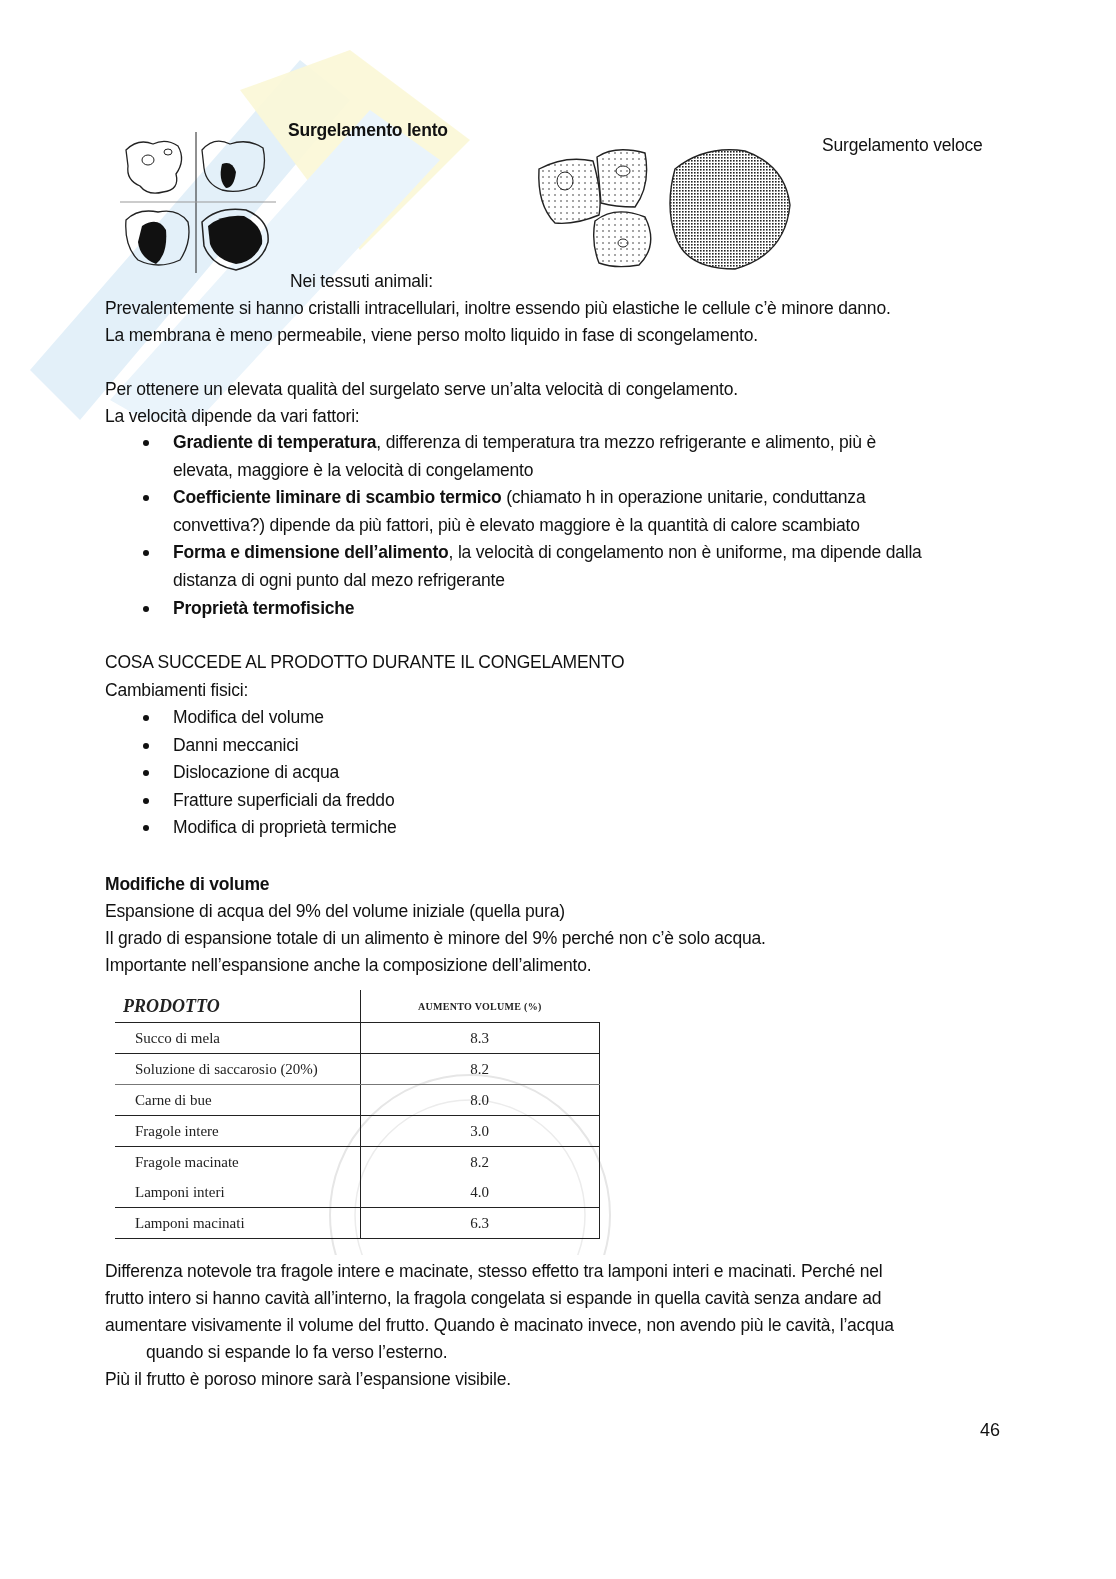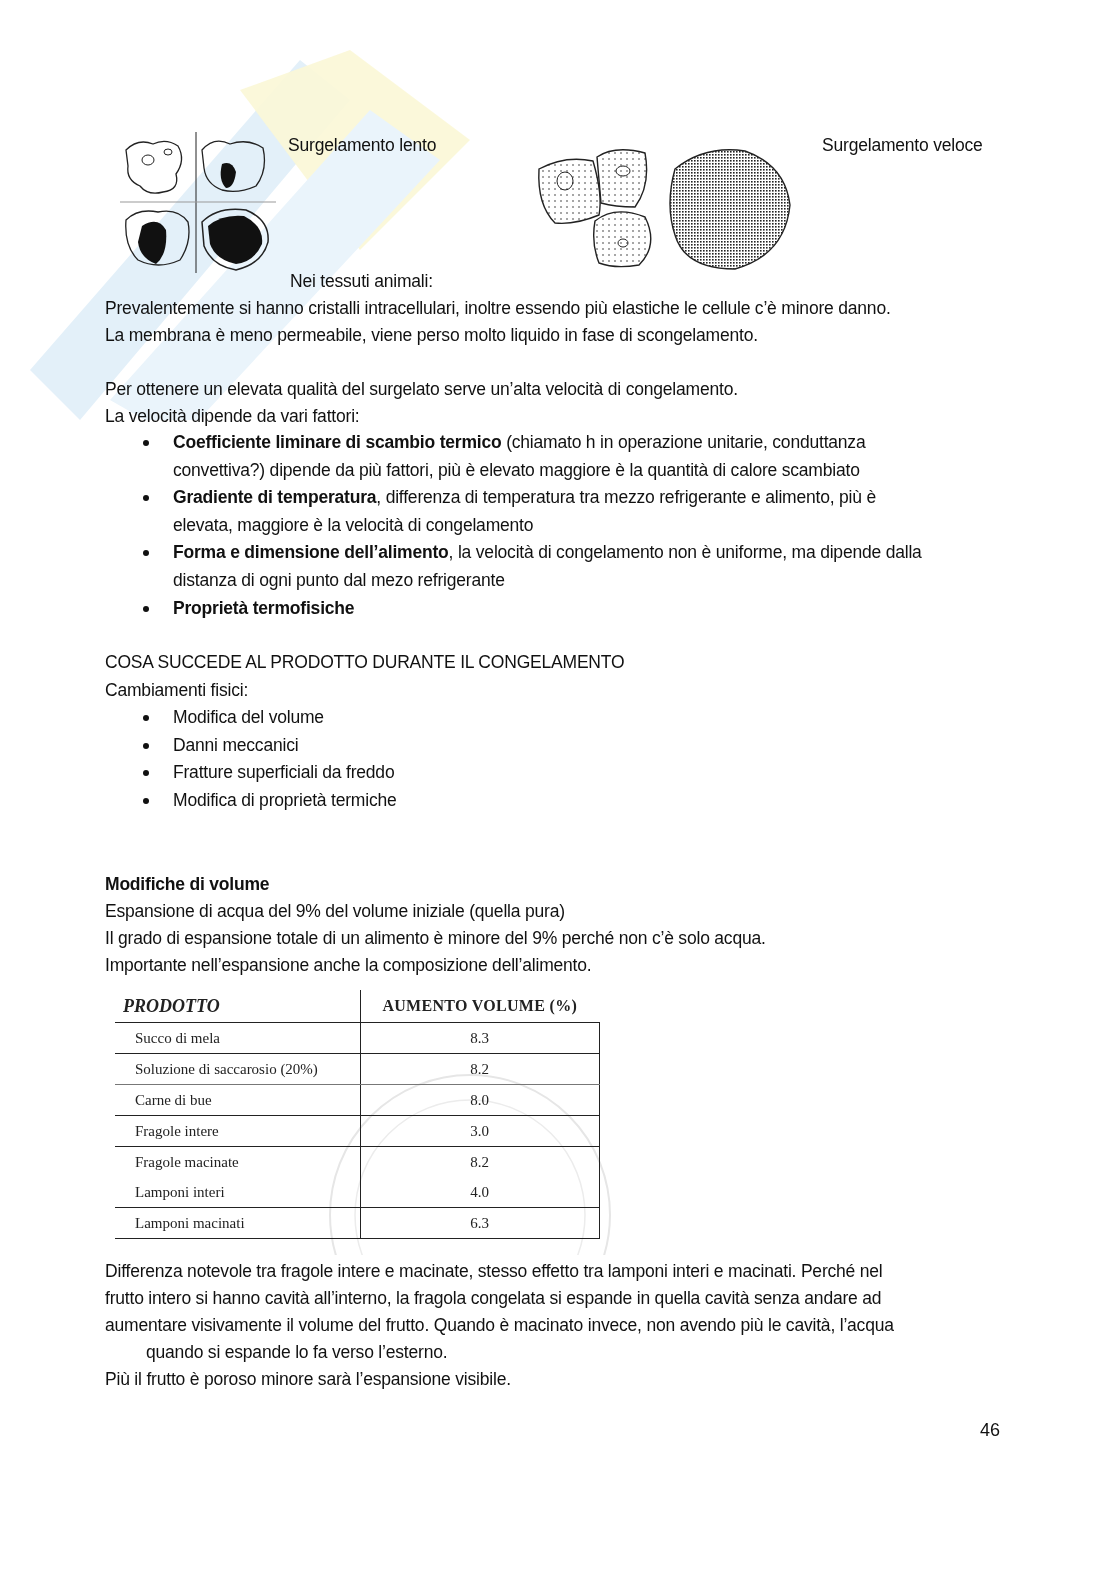--- a/index.html
+++ b/index.html
@@ -12,21 +12,21 @@
   .bullet-list li { position: relative; padding-left: 68px; font-size: 17.5px; line-height: 27.6px; letter-spacing: -0.2px; }
   .bullet-list li .dot { position: absolute; left: 38px; top: 11px; width: 6px; height: 6px; border-radius: 50%; background: #111; }
   .figure { position: absolute; }
   table.vol { position: absolute; left: 115px; top: 990px; border-collapse: collapse;
               font-family: "Liberation Serif", serif; font-size: 15px; color: #222; }
   table.vol td, table.vol th { height: 30px; padding: 0; }
   table.vol th { font-weight: bold; text-align: left; height: 32px; }
   table.vol .c1 { width: 245px; padding-left: 20px; box-sizing: border-box; }
   table.vol .c2 { width: 238px; text-align: center; border-left: 1.5px solid #222; border-right: 1.5px solid #222; }
   table.vol th.c1 { font-style: italic; font-size: 18px; padding-left: 8px; }
-  table.vol th.c2 { font-size: 16px; letter-spacing: 0.3px; border-right: none; }
+  table.vol th.c2 { font-size: 10px; letter-spacing: 0.3px; border-right: none; }
   table.vol tr.line-below td, table.vol tr.line-below th { border-bottom: 1.5px solid #222; }
   table.vol tr.line-thin td { border-bottom: 1px solid #777; }
   .page-num { position: absolute; left: 980px; top: 1420px; font-size: 18px; }
 </style>
 </head>
 <body>
 
 <svg class="watermark" viewBox="0 0 480 380">
   <polygon points="10,330 280,20 330,60 60,380" fill="#e3f0f9"></polygon>
   <polygon points="220,50 330,10 450,100 340,210" fill="#fbf7d6" opacity="0.9"></polygon>
@@ -43,21 +43,21 @@
 
   <path d="M84,20 Q96,6 112,14 Q130,8 145,18 Q150,40 138,56 Q120,64 104,60 Q88,54 86,38 Z" fill="none" stroke="#222" stroke-width="1.3"></path>
   <path d="M104,34 Q114,30 118,42 Q116,58 108,58 Q100,50 104,34 Z" fill="#111"></path>
 
   <path d="M8,90 Q20,78 40,82 Q60,78 70,92 Q74,112 62,130 Q40,140 20,130 Q6,116 8,90 Z" fill="none" stroke="#222" stroke-width="1.3"></path>
   <path d="M24,96 Q40,86 48,100 Q50,124 38,134 Q22,128 20,112 Z" fill="#111"></path>
 
   <path d="M84,92 Q100,76 128,80 Q152,90 150,112 Q144,134 118,140 Q94,136 86,116 Z" fill="none" stroke="#222" stroke-width="1.5"></path>
   <path d="M90,96 Q104,84 126,86 Q146,96 144,114 Q136,132 118,134 Q98,130 92,114 Z" fill="#111"></path>
 </svg>
-<div class="txt" style="left:288px;top:131px;">Surgelamento lento</div>
+<div class="txt" style="left:288px;top:116px;font-weight:bold;">Surgelamento lento</div>
 
 <svg class="figure" style="left:535px;top:145px;" width="260" height="130" viewBox="0 0 260 130">
   <defs>
     <pattern id="dots" width="6" height="6" patternUnits="userSpaceOnUse">
       <circle cx="2" cy="2" r="0.8" fill="#333"></circle>
     </pattern>
     <pattern id="densedots" width="3" height="3" patternUnits="userSpaceOnUse">
       <rect width="1.6" height="1.6" fill="#222"></rect>
     </pattern>
   </defs>
@@ -72,31 +72,32 @@
 <div class="txt" style="left:822px;top:131px;">Surgelamento veloce</div>
 
 <div class="txt" style="left:290px;top:267px;">Nei tessuti animali:</div>
 <div class="txt" style="left:105px;top:294px;">Prevalentemente si hanno cristalli intracellulari, inoltre essendo più elastiche le cellule c’è minore danno.</div>
 <div class="txt" style="left:105px;top:321px;">La membrana è meno permeabile, viene perso molto liquido in fase di scongelamento.</div>
 
 <div class="txt" style="left:105px;top:375px;">Per ottenere un elevata qualità del surgelato serve un’alta velocità di congelamento.</div>
 <div class="txt" style="left:105px;top:402px;">La velocità dipende da vari fattori:</div>
 
 <ul class="bullet-list" style="top:429px;">
+  <li><span class="dot"></span><span class="bold">Gradiente di temperatura</span><span>, differenza di temperatura tra mezzo refrigerante e alimento, più è</span><br><span>elevata, maggiore è la velocità di congelamento</span></li>
   <li><span class="dot"></span><span class="bold">Coefficiente liminare di scambio termico</span><span> (chiamato h in operazione unitarie, conduttanza</span><br><span>convettiva?) dipende da più fattori, più è elevato maggiore è la quantità di calore scambiato</span></li>
-  <li><span class="dot"></span><span class="bold">Gradiente di temperatura</span><span>, differenza di temperatura tra mezzo refrigerante e alimento, più è</span><br><span>elevata, maggiore è la velocità di congelamento</span></li>
   <li><span class="dot"></span><span class="bold">Forma e dimensione dell’alimento</span><span>, la velocità di congelamento non è uniforme, ma dipende dalla</span><br><span>distanza di ogni punto dal mezo refrigerante</span></li>
   <li><span class="dot"></span><span class="bold">Proprietà termofisiche</span></li>
 </ul>
 
 <div class="txt" style="left:105px;top:648px;">COSA SUCCEDE AL PRODOTTO DURANTE IL CONGELAMENTO</div>
 <div class="txt" style="left:105px;top:676px;">Cambiamenti fisici:</div>
 <ul class="bullet-list" style="top:704px;">
   <li><span class="dot"></span><span>Modifica del volume</span></li>
   <li><span class="dot"></span><span>Danni meccanici</span></li>
+  <li><span class="dot"></span><span>Dislocazione di acqua</span></li>
   <li><span class="dot"></span><span>Fratture superficiali da freddo</span></li>
   <li><span class="dot"></span><span>Modifica di proprietà termiche</span></li>
 </ul>
 
 <div class="txt bold" style="left:105px;top:870px;">Modifiche di volume</div>
 <div class="txt" style="left:105px;top:897px;">Espansione di acqua del 9% del volume iniziale (quella pura)</div>
 <div class="txt" style="left:105px;top:924px;">Il grado di espansione totale di un alimento è minore del 9% perché non c’è solo acqua.</div>
 <div class="txt" style="left:105px;top:951px;text-align:center;">Importante nell’espansione anche la composizione dell’alimento.</div>
 
 <svg style="position:absolute;left:320px;top:1045px;" width="300" height="210" viewBox="0 0 300 210">

